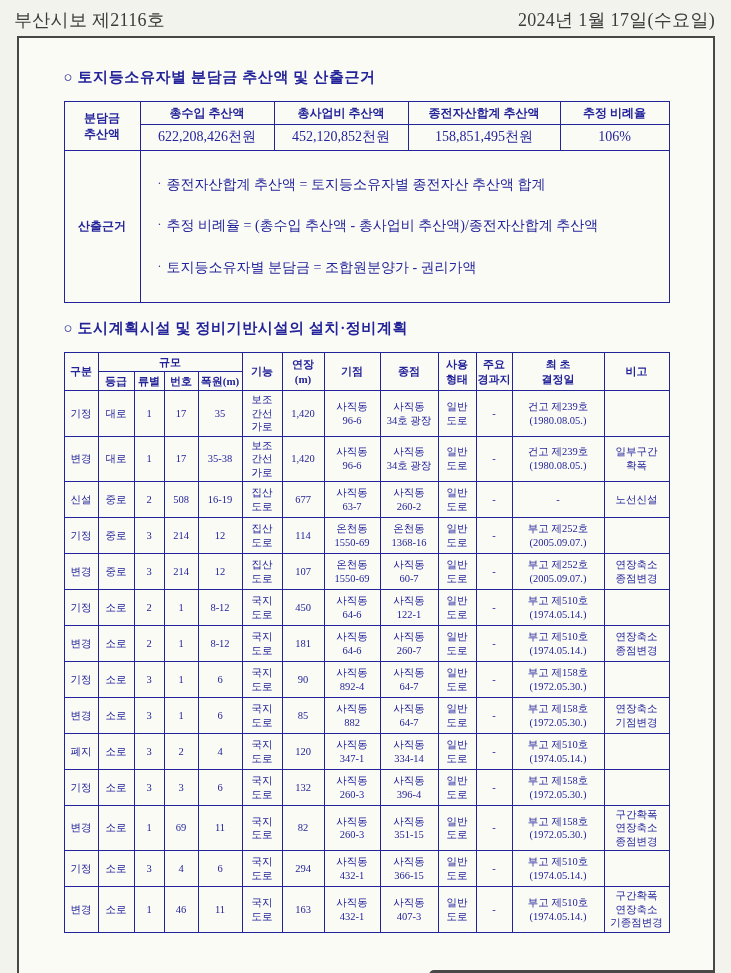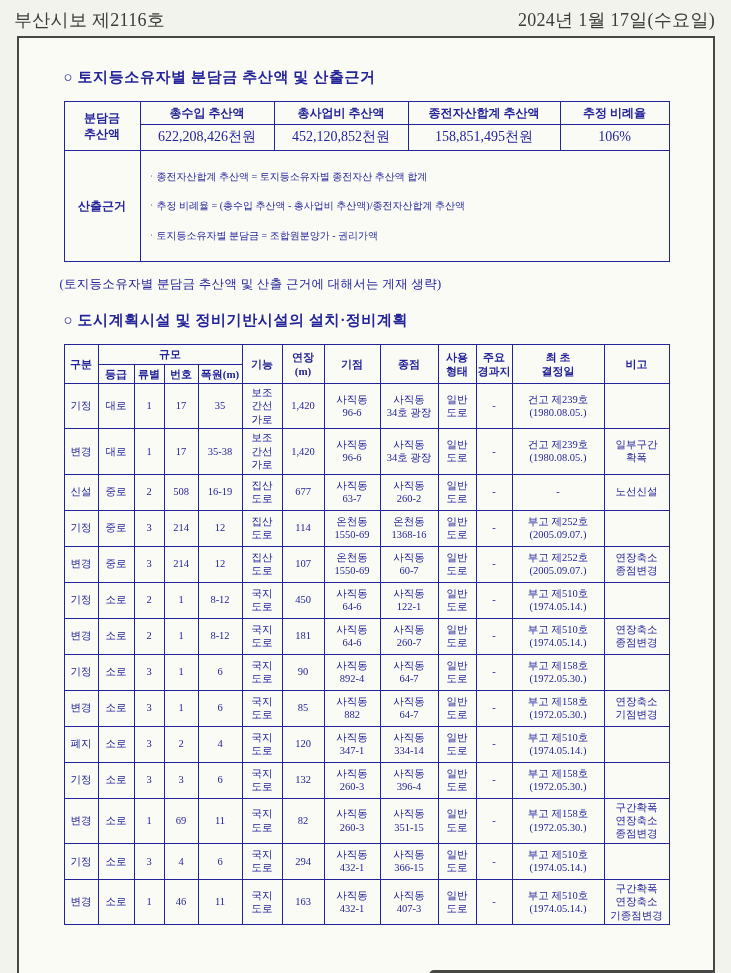--- a/index.html
+++ b/index.html
@@ -27,21 +27,21 @@
     margin:10px 0 14px 0;
   }
   table{border-collapse:collapse;width:100%;table-layout:fixed;}
   th,td{
     border:1px solid #23239a;
     text-align:center;vertical-align:middle;
     white-space:pre-line;
   }
   .t1 th{font-size:12px;font-weight:bold;padding:3px 2px;line-height:1.35;margin-left:44px;}
   .t1 td{font-size:14px;padding:3px 2px;line-height:1.35;}
-  .t1 td.basis-cell{text-align:left;padding:4px 6px;font-size:10px;}
+  .t1 td.basis-cell{text-align:left;padding:4px 12px;font-size:14px;}
   .t1 .basis-line{line-height:1.6;}
   .note{
     font-size:12.5px;line-height:1.7;letter-spacing:.3px;
     margin:12px 0 16px -16px;
   }
   .note .note-sub{padding-left:12px;}
   .sub-title{
     font-size:14.5px;font-weight:bold;letter-spacing:.5px;
     margin:2px 0 10px 12px;
   }
@@ -95,21 +95,20 @@
       <td colspan="4" class="basis-cell">
         <div class="basis-line">ㆍ종전자산합계 추산액 = 토지등소유자별 종전자산 추산액 합계</div>
         <div class="basis-line">ㆍ추정 비례율 = (총수입 추산액 - 총사업비 추산액)/종전자산합계 추산액</div>
         <div class="basis-line">ㆍ토지등소유자별 분담금 = 조합원분양가 - 권리가액</div>
       </td>
     </tr>
   </tbody>
     </table>
 
   <div class="note">
-    <div class="note-sub">(토지등소유자별 분담금 추산액 및 산출 근거에 대해서는 게재 생략)</div>
   </div>
 
   <div class="sec-title">○ 도시계획시설 및 정비기반시설의 설치·정비계획</div>
 
   <table class="t2">
     <colgroup>
       <col style="width:34px">
         <col style="width:36px">
         <col style="width:30px">
         <col style="width:34px">

